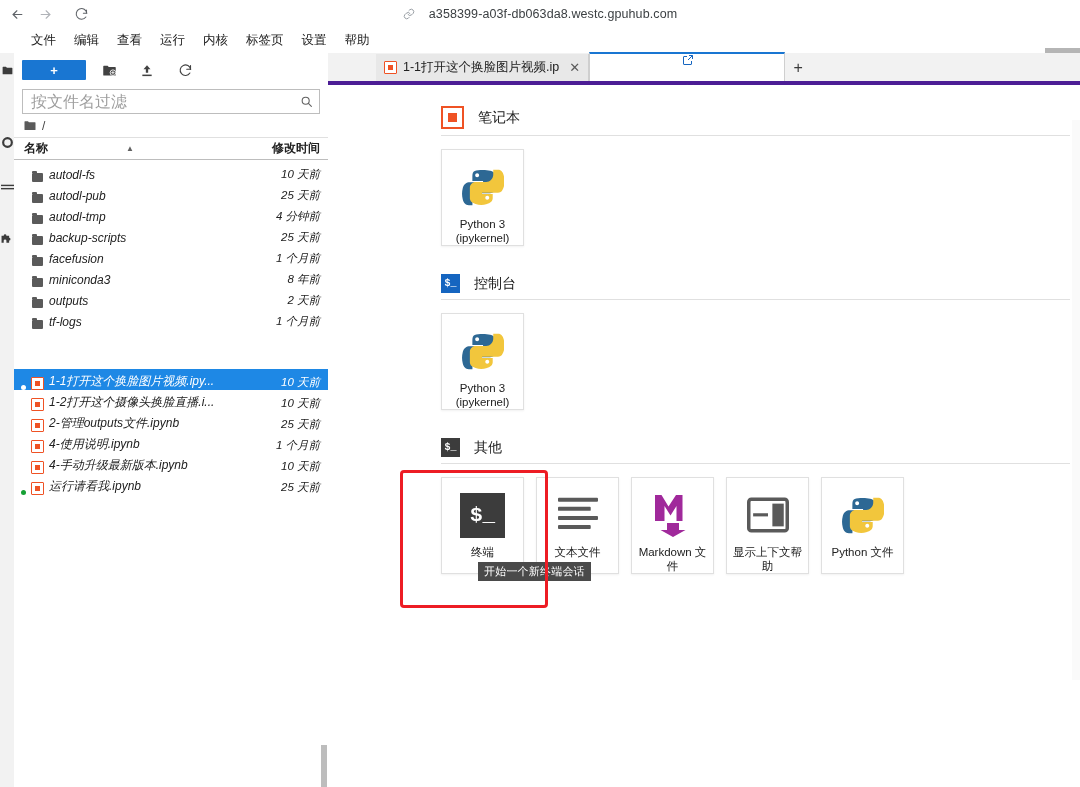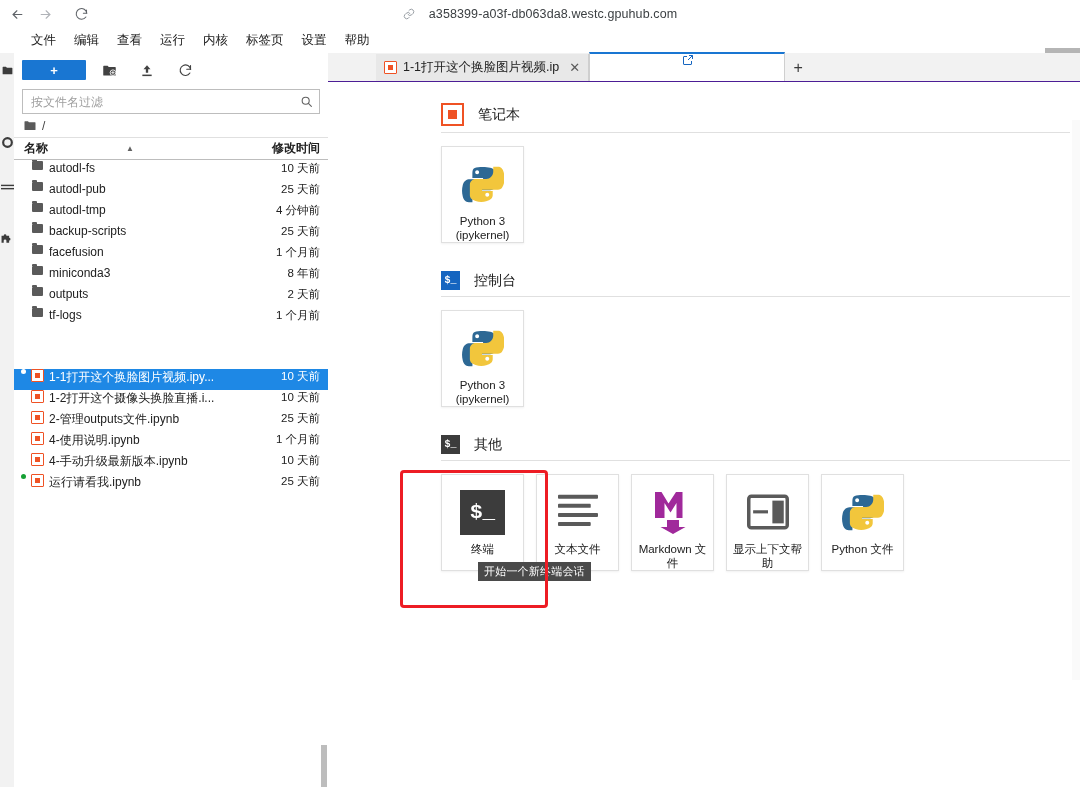--- a/index.html
+++ b/index.html
@@ -75,21 +75,21 @@
   }
   .tb-ico {
     width: 30px; height: 22px; display: flex; align-items: center; justify-content: center;
     color: #424242; cursor: pointer; margin-left: 8px;
   }
   .fb-filter {
     margin: 2px 8px 0 8px; height: 23px; border: 1px solid #bdbdbd; background: #fff;
     display: flex; align-items: center; padding: 0 6px;
   }
   .fb-filter input {
-    flex: 1; border: none; outline: none; font-size: 12px; color: #212121;
+    flex: 1; border: none; outline: none; font-size: 16px; color: #212121;
     font-family: "Liberation Sans", sans-serif; background: transparent;
   }
   .fb-filter input::placeholder { color: #9e9e9e; }
   .fb-filter .srch { color: #616161; display: flex; }
 
   .breadcrumb {
     height: 23px; display: flex; align-items: center; gap: 6px; padding: 0 10px;
     font-size: 12px; color: #424242;
   }
   .bc-home { color: #5a5a5a; display: flex; }
@@ -98,22 +98,22 @@
     display: flex; align-items: center; height: 21px;
     border-top: 1px solid #e0e0e0; border-bottom: 1px solid #bdbdbd;
     font-size: 12px; color: #212121; font-weight: 700; padding: 0 8px 0 10px;
   }
   .fb-head .col-name { flex: 1; display: flex; align-items: center; gap: 4px; }
   .fb-head .sort-arrow { font-size: 8px; color: #616161; margin-left: 74px; }
   .fb-head .col-mtime { width: 84px; text-align: right; }
 
   .fb-list { flex: 1; overflow: hidden; padding-top: 1px; }
   .fb-row {
-    display: flex; align-items: flex-start; height: 21px; padding: 0 8px 0 4px;
-    font-size: 12px; color: #212121; cursor: pointer; white-space: nowrap;
+    display: flex; align-items: flex-end; height: 21px; padding: 0 8px 0 4px;
+    font-size: 12px; color: #212121; cursor: pointer; white-space: nowrap; font-style: italic;
   }
   .fb-row.selected { background: #1e88e5; color: #ffffff; margin-top: 40px; }
   .fb-dot { width: 10px; display: flex; align-items: center; justify-content: center; }
   .fb-dot i {
     width: 5px; height: 5px; border-radius: 50%; display: block;
   }
   .fb-dot i.green { background: #16a034; }
   .fb-dot i.white { background: #ffffff; }
   .fb-ico { width: 18px; display: flex; align-items: center; justify-content: center; }
   .fb-name { flex: 1; overflow: hidden; text-overflow: ellipsis; padding-left: 3px; }
@@ -131,21 +131,21 @@
     display: flex; align-items: center; justify-content: center; background: #fff;
   }
   .nb-ico i { width: 5px; height: 5px; background: #ef5224; display: block; }
 
   
   .main {
     position: absolute; left: 328px; top: 53px; width: 752px; height: 734px; background: #ffffff;
   }
   .tabbar {
     height: 28px; background: #f2f2f2; display: flex; align-items: flex-end;
-    border-bottom: 1px solid #4c1d95; position: relative; padding-left: 48px;
+    border-bottom: 4px solid #4c1d95; position: relative; padding-left: 48px;
   }
   .tab {
     height: 27px; display: flex; align-items: center; gap: 6px; padding: 0 8px 0 10px;
     font-size: 12.5px; color: #212121; background: #e8e8e8; cursor: pointer;
     border-right: 1px solid #cfcfcf; max-width: 260px;
   }
   .tab.active {
     background: #ffffff; border-top: 2px solid #1976d2; height: 27px;
     border-right: 1px solid #cfcfcf; border-left: 1px solid #cfcfcf; flex-direction: column;
   }

